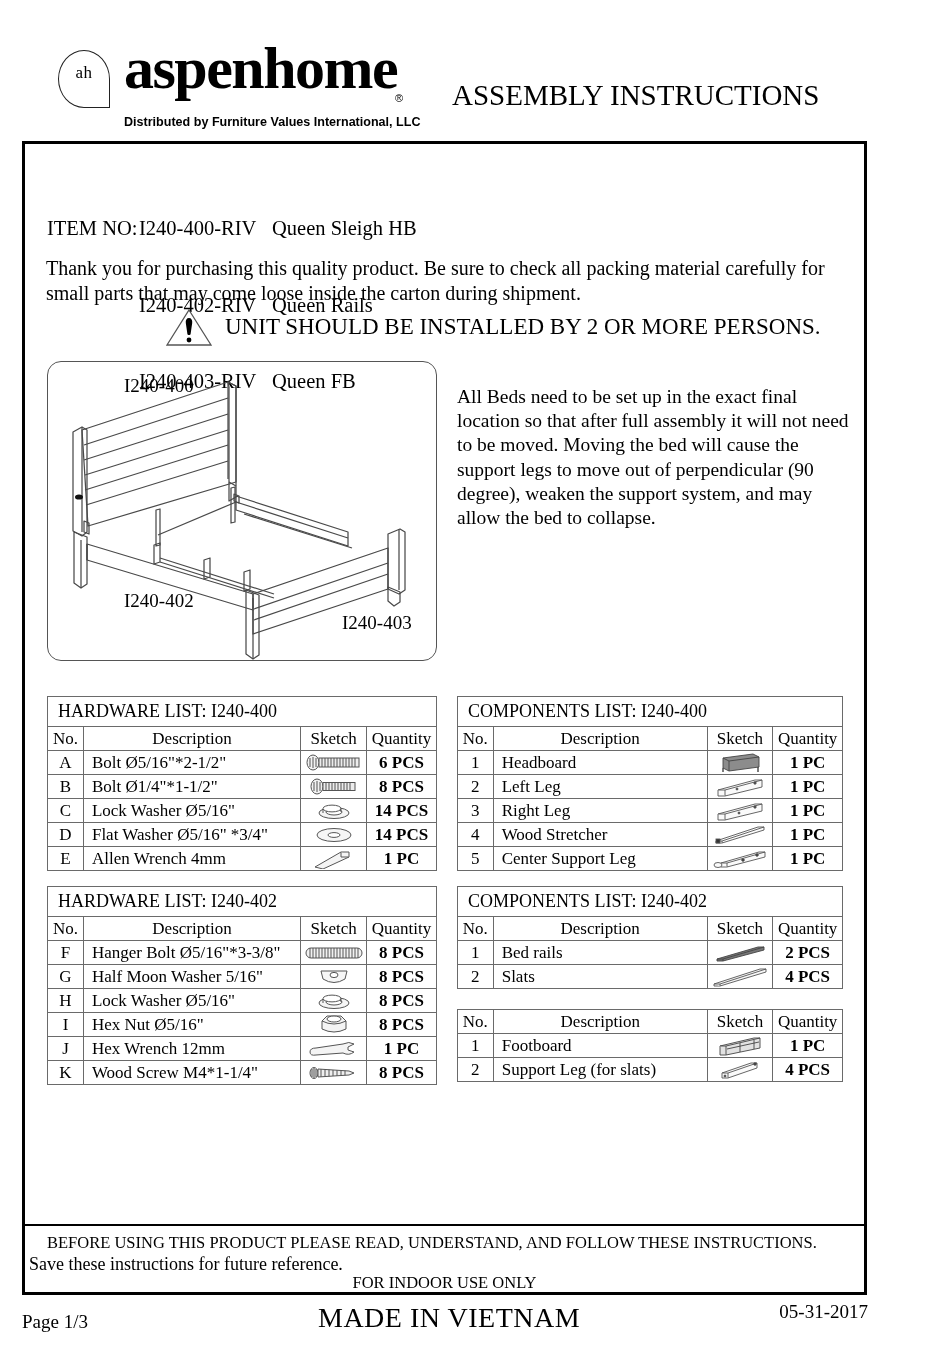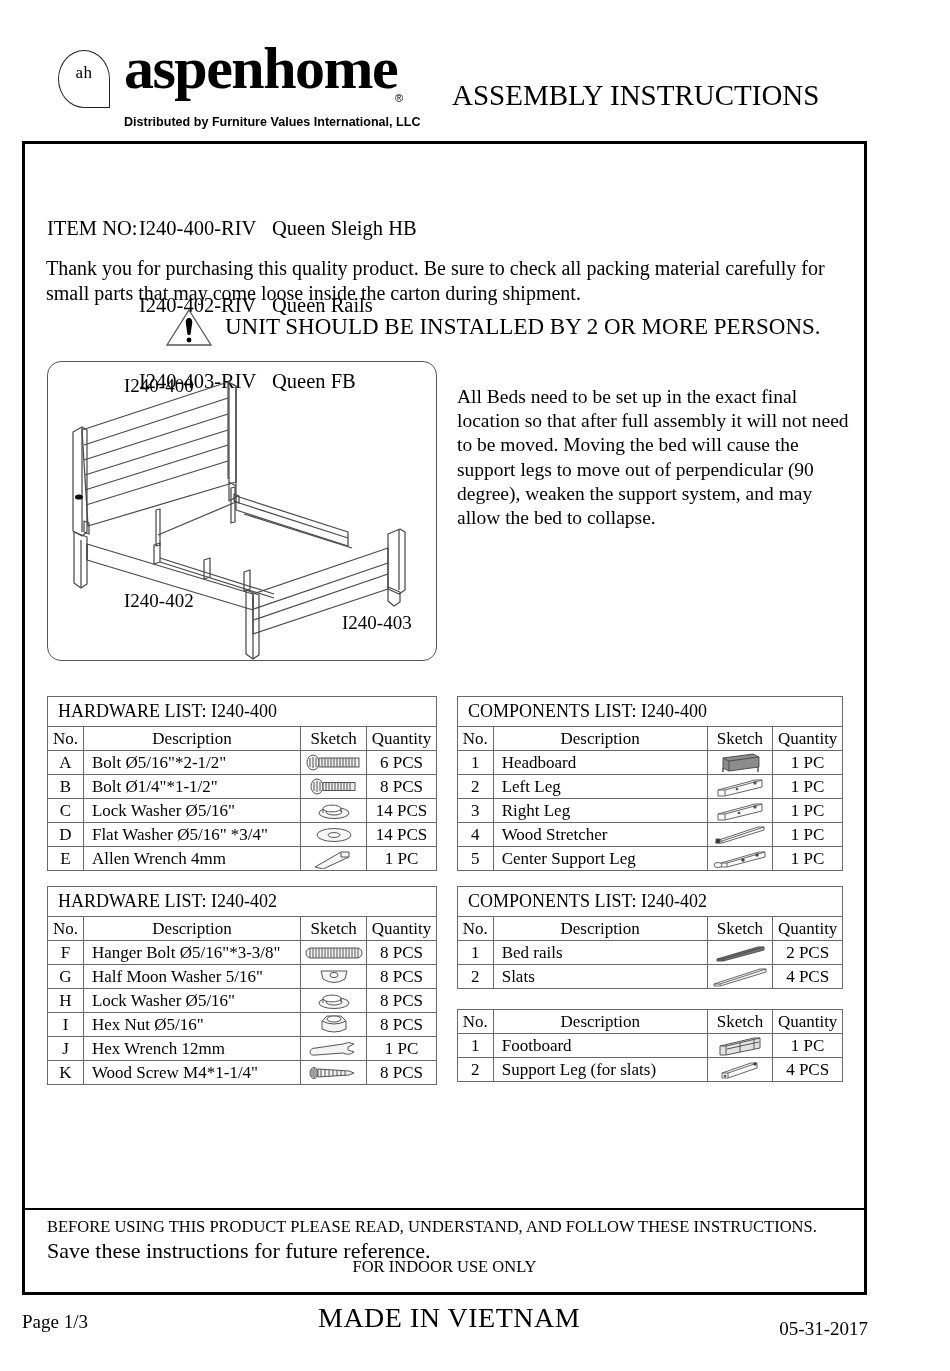--- a/index.html
+++ b/index.html
@@ -213,20 +213,21 @@
     text-align: center;
     height: 24px;
     padding: 0;
     vertical-align: middle;
   }
   .cell-sketch svg { display: block; margin: 0 auto; }
   .cell-qty {
     font-size: 17px;
     text-align: center;
     height: 24px;
+    font-weight: bold;
   }
 
   
   .w-no     { width: 36px; }
   .w-desc   { width: 218px; }
   .w-sketch { width: 66px; }
   .w-qty    { width: 70px; }
 
   
   #hw-400 { left: 22px;  top: 552px; width: 390px; }
@@ -235,32 +236,32 @@
   #cp-402 { left: 432px; top: 742px; width: 386px; }
   #cp-407 { left: 432px; top: 865px; width: 386px; }
 
   
   #bottom-notice {
     position: absolute;
     left: 0; bottom: 0;
     width: 100%;
     border-top: 2.5px solid #000;
     box-sizing: border-box;
-    height: 84px;
+    height: 68px;
   }
   #notice-l1 {
     position: absolute;
     left: 22px; top: 7px;
     font-size: 16.5px;
     white-space: nowrap;
   }
   #notice-l2 {
     position: absolute;
-    left: 22px; top: 28px;
-    font-size: 22px;
+    left: 4px; top: 28px;
+    font-size: 18px;
     white-space: nowrap;
   }
   #notice-l3 {
     position: absolute;
     left: 0; top: 47px;
     width: 100%;
     text-align: center;
     font-size: 16.5px;
   }
 
@@ -277,21 +278,21 @@
   }
   #footer-made {
     position: absolute;
     left: 318px; top: 2px;
     font-size: 28px;
     letter-spacing: 0.5px;
     white-space: nowrap;
   }
   #footer-date {
     position: absolute;
-    right: 82px; top: 18px;
+    right: 82px; top: 1px;
     font-size: 19px;
   }
 </style>
 </head>
 <body>
 
 <div id="header">
   <div id="logo-block">
     <div id="logo-mark"></div>
     <div id="logo-mark-text">ah</div>

